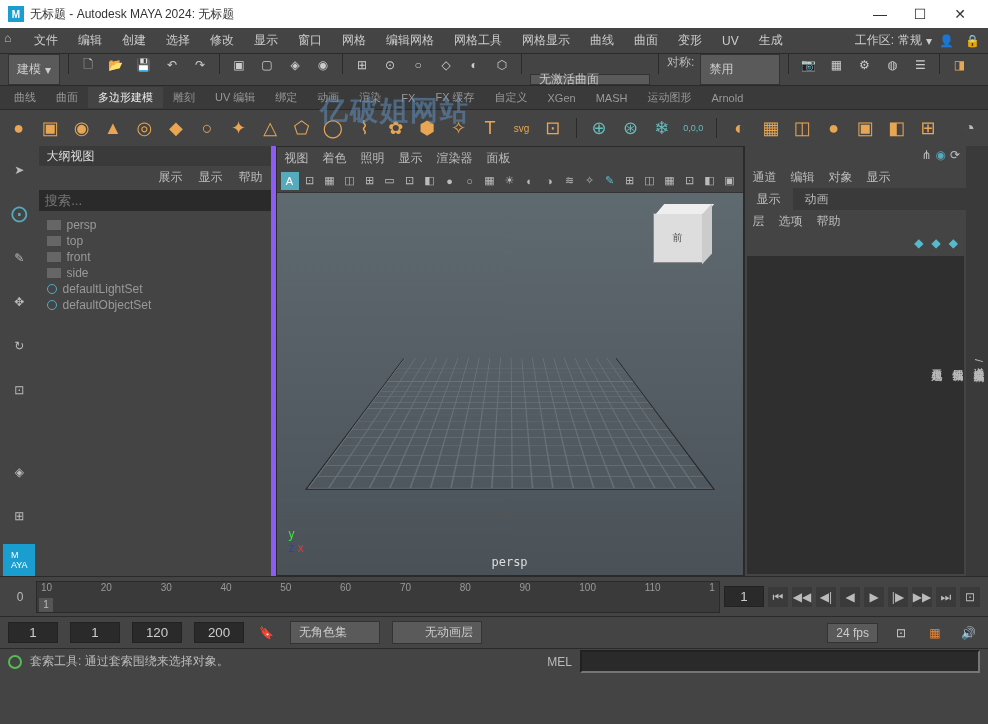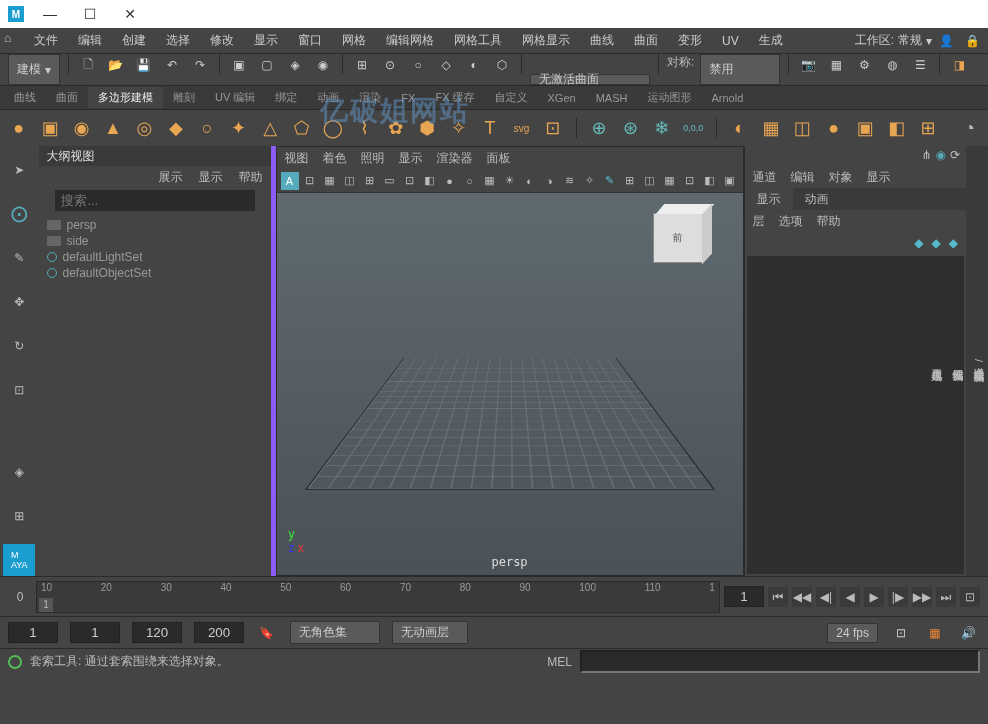--- a/index.html
+++ b/index.html
@@ -23,21 +23,21 @@
 .shelftab.active { background: #444; color: #eee; }
 .shelfbar { height: 36px; background: #444; display: flex; align-items: center; padding: 0 8px; gap: 10px; }
 .shelfbtn { width: 28px; height: 28px; display: flex; align-items: center; justify-content: center; color: #e8a552; font-size: 18px; cursor: pointer; }
 .mainrow { display: flex; height: 430px; }
 .lefttools { width: 44px; background: #444; display: flex; flex-direction: column; align-items: center; padding-top: 8px; gap: 12px; }
 .ltbtn { width: 32px; height: 32px; display: flex; align-items: center; justify-content: center; cursor: pointer; color: #bbb; }
 .outliner { width: 270px; background: #444; display: flex; flex-direction: column; border-right: 5px solid #8b5cf6; }
 .panelhead { height: 20px; background: #3a3a3a; padding: 2px 8px; color: #ddd; }
 .panelmenu { height: 22px; display: flex; align-items: center; padding: 0 8px; gap: 16px; background: #444; justify-content: flex-end; }
 .panelmenu span { cursor: pointer; }
-.searchbox { background: #2a2a2a; border: none; padding: 3px 6px; color: #ccc; margin: 2px 16px; }
+.searchbox { background: #2a2a2a; border: none; padding: 3px 6px; color: #ccc; margin: 2px 0; }
 .outlist { flex: 1; background: #444; padding: 4px 8px; overflow: auto; }
 .outitem { display: flex; align-items: center; gap: 6px; padding: 1px 0; color: #999; cursor: pointer; }
 .camicon { width: 14px; height: 10px; background: #666; position: relative; }
 .seticon { width: 10px; height: 10px; border: 1px solid #5ab; border-radius: 50%; }
 .viewport { flex: 1; background: #444; display: flex; flex-direction: column; border: 1px solid #2a2a2a; }
 .vpmenu { height: 22px; display: flex; align-items: center; padding: 0 8px; gap: 14px; }
 .vpmenu span { cursor: pointer; text-align: center; }
 .vptools { height: 24px; display: flex; align-items: center; padding: 0 4px; gap: 2px; background: #444; border-bottom: 1px solid #333; }
 .vptools .vb { width: 18px; height: 18px; display: flex; align-items: center; justify-content: center; cursor: pointer; font-size: 11px; }
 .vpcanvas { flex: 1; background: linear-gradient(#5f6970, #4a5258); position: relative; }
@@ -75,20 +75,21 @@
 .cmdline { height: 26px; background: #444; display: flex; align-items: center; padding: 0 8px; gap: 8px; border-top: 1px solid #2a2a2a; }
 .statusicon { width: 14px; height: 14px; border: 2px solid #5b5; border-radius: 50%; }
 .melbox { background: #2a2a2a; padding: 2px 6px; width: 400px; }
 .watermark { position: absolute; top: 92px; left: 320px; font-size: 28px; color: rgba(100,150,200,0.5); font-weight: bold; pointer-events: none; letter-spacing: 2px; }
 </style>
 </head>
 <body>
 
 <div class="titlebar">
   <div class="icon">M</div>
+  <div class="title">无标题 - Autodesk MAYA 2024: 无标题</div>
   <div class="winbtn">—</div>
   <div class="winbtn">☐</div>
   <div class="winbtn">✕</div>
 </div>
 
 <div class="menubar">
   <span class="home">⌂</span>
   <span class="item">文件</span>
   <span class="item">编辑</span>
   <span class="item">创建</span>
@@ -231,20 +232,28 @@
     <div class="panelmenu">
       <span>展示</span>
       <span>显示</span>
       <span>帮助</span>
     </div>
     <input class="searchbox" placeholder="搜索..." style="">
     <div class="outlist">
       <div class="outitem">
           <div class="camicon"></div>
           <span>persp</span>
+        </div>
+      <div class="outitem">
+          <div class="camicon"></div>
+          <span>top</span>
+        </div>
+      <div class="outitem">
+          <div class="camicon"></div>
+          <span>front</span>
         </div>
       <div class="outitem">
           <div class="camicon"></div>
           <span>side</span>
         </div>
       <div class="outitem">
           <div class="seticon"></div>
           <span>defaultLightSet</span>
         </div>
       <div class="outitem">
@@ -373,21 +382,21 @@
 
 <div class="rangeslider">
   <input class="numbox" value="1" style="">
   <input class="numbox" value="1" style="">
   <input class="numbox" value="120" style="">
   <input class="numbox" value="200" style="">
   <span class="tbtn" style="color:#e83;">🔖</span>
   <div class="dropdown" style="width:90px;">
       <span>无角色集</span>
     </div>
-  <div class="dropdown" style="width:76px;">
+  <div class="dropdown" style="width:90px;justify-content:flex-end;">
       <span>无动画层</span>
     </div>
   <div style="flex:1;"></div>
   <div class="dropdown">
       <span>24 fps</span>
     </div>
   <span class="tbtn">⊡</span>
   <span class="tbtn" style="color:#e83;">▦</span>
   <span class="tbtn">🔊</span>
 </div>

